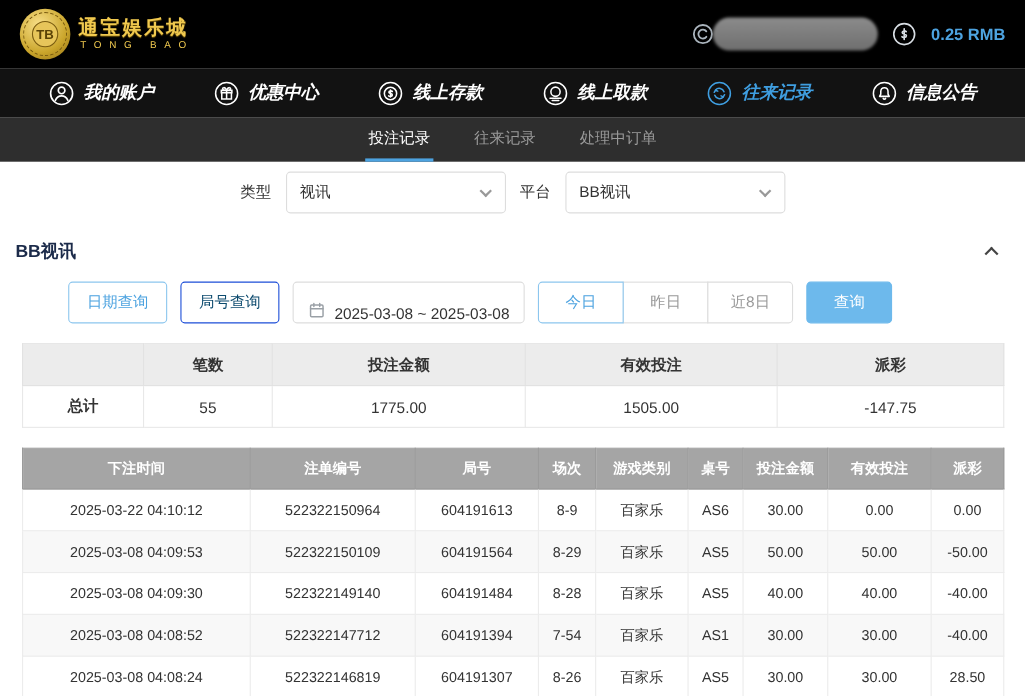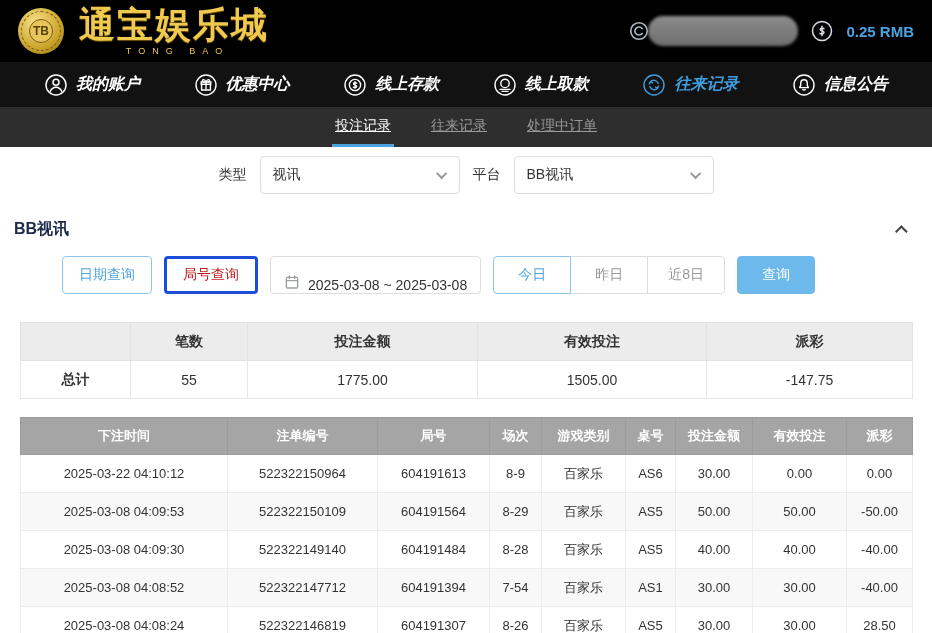--- a/index.html
+++ b/index.html
@@ -1,50 +1,50 @@
 <!DOCTYPE html>
 <html><head>
 <meta charset="utf-8">
 <style>
   * { margin:0; padding:0; box-sizing:border-box; }
   html,body { width:932px; height:633px; overflow:hidden; background:#fff;
     font-family:"Liberation Sans","DejaVu Sans",sans-serif; }
 
   
   .topbar { height:62px; background:#000; display:flex; align-items:center; padding:0 18px; }
-  .logo { display:flex; align-items:center; gap:15px; }
+  .logo { display:flex; align-items:center; gap:2px; }
   .logo-badge { width:46px; height:46px; border-radius:50%; position:relative;
     background:radial-gradient(circle at 38% 32%, #f9e08a, #caa52b 60%, #8f6d14);
     display:flex; align-items:center; justify-content:center; }
   .logo-badge::after { content:""; position:absolute; inset:3px; border:1.5px dashed #7a5c10; border-radius:50%; }
   .logo-badge span { color:#5a4206; font-weight:bold; font-size:12px; border:1.5px solid #7a5c10;
     border-radius:50%; width:24px; height:24px; display:flex; align-items:center; justify-content:center;
     background:#e7c55a; }
   .logo-text { display:flex; flex-direction:column; align-items:center; }
-  .logo-title { font-size:36px; font-weight:bold; color:#f0c94f; letter-spacing:2px; line-height:1.05;
+  .logo-title { font-size:18px; font-weight:bold; color:#f0c94f; letter-spacing:2px; line-height:1.05;
     text-shadow:0 1px 1px #6e5208; }
   .logo-subtitle { color:#f0c94f; font-size:9px; letter-spacing:7px; margin-top:2px; padding-left:7px; }
   .topbar-right { margin-left:auto; display:flex; align-items:center; gap:12px; }
   .coin-icon svg, .dollar-icon svg { display:block; }
   .redacted { width:150px; height:30px; border-radius:15px; margin-left:-14px;
     background:linear-gradient(180deg,#8b8b8b,#6e6e6e); filter:blur(1.5px); }
   .balance { color:#4da3e0; font-size:15px; font-weight:bold; }
 
   
   .mainnav { height:45px; background:#121212; display:flex; align-items:center;
     justify-content:space-between; padding:0 44px;font-style:italic; }
   .nav-item { display:flex; align-items:center; gap:8px; color:#fff; font-size:16px;
     font-weight:600; cursor:pointer; }
   .nav-item.active { color:#3f9ee0; }
   .nav-icon svg { display:block; }
 
   
   .subnav { height:40px; background:#2e2e2e; display:flex; justify-content:center; gap:34px; }
   .subtab { color:#9a9a9a; font-size:14px; line-height:37px; height:40px; padding:0 3px;
-    cursor:pointer; border-bottom:3px solid transparent;text-decoration:underline; }
+    cursor:pointer; border-bottom:3px solid transparent; }
   .subtab.active { color:#fff; border-bottom-color:#4da3e0; }
 
   
   .filter-row { display:flex; align-items:center; justify-content:center; gap:13px; padding:9px 0 10px; }
   .filter-label { font-size:14px; color:#333; }
   .select { width:200px; height:38px; border:1px solid #ddd; border-radius:4px; background:#fff;
     display:flex; align-items:center; justify-content:space-between; padding:0 12px;
     font-size:14px; color:#333; cursor:pointer; }
   .chev-down { width:8px; height:8px; border-left:2px solid #999; border-bottom:2px solid #999;
     transform:rotate(-45deg) translateY(-2px); display:inline-block; }
@@ -54,34 +54,34 @@
   .section-title { font-size:16px; font-weight:bold; color:#1c2b4a; }
   .collapse-btn { cursor:pointer; padding:4px; }
   .chev-up { width:9px; height:9px; border-left:2px solid #444; border-top:2px solid #444;
     transform:rotate(45deg) translateY(3px); display:inline-block; }
 
   
   .query-bar { display:flex; align-items:center; gap:12px; padding:6px 18px 16px; }
   .btn { height:38px; border-radius:4px; background:#fff; font-size:14px; display:flex;
     align-items:center; justify-content:center; cursor:pointer; padding:0 16px; }
   .btn-blue-outline { border:1px solid #8cc6ee; color:#4da3e0;margin-left:44px; }
-  .btn-grey-outline { border:3px solid #1d4ed8; color:#b91c1c; }
+  .btn-grey-outline { border:1px solid #1d4ed8; color:#0c4a6e; }
   .date-box { height:38px; border:1px solid #ddd; border-radius:4px; display:flex; align-items:flex-end;
     gap:8px; padding:0 13px; font-size:14px; color:#333; cursor:pointer; }
   .seg-group { display:flex; }
   .seg { width:78px; height:38px; border:1px solid #ddd; background:#fff; color:#999; font-size:14px;
     display:flex; align-items:center; justify-content:center; cursor:pointer; margin-left:-1px; }
   .seg:first-child { border-radius:4px 0 0 4px; margin-left:0; }
   .seg:last-child { border-radius:0 4px 4px 0; }
   .seg.active { border-color:#8cc6ee; color:#4da3e0; position:relative; z-index:1;text-align:center; }
   .btn-solid { background:#6db9ec; border:1px solid #6db9ec; color:#fff; width:78px; padding:0; }
 
   
   table { border-collapse:collapse; width:892px; margin:0 20px; table-layout:fixed; }
-  .summary-table { margin-bottom:18px; margin-top:12px; font-size:14px; }
+  .summary-table { margin-bottom:18px; margin-top:2px; font-size:14px; }
   .summary-table th { background:#ececec; border:1px solid #e2e2e2; height:38px; color:#333;
     font-weight:bold; text-align:center; }
   .summary-table td { border:1px solid #e8e8e8; height:38px; text-align:center; color:#333; }
   .summary-table .total-label { font-weight:bold; }
 
   .records-table { font-size:13px; }
   .records-table th { background:#a5a5a5; color:#fff; height:37px; font-weight:bold;
     border:1px solid #9b9b9b; text-align:center; }
   .records-table td { border:1px solid #ececec; height:38px; text-align:center; color:#333; }
   .records-table tbody tr:nth-child(even) { background:#f8f8f8; }

